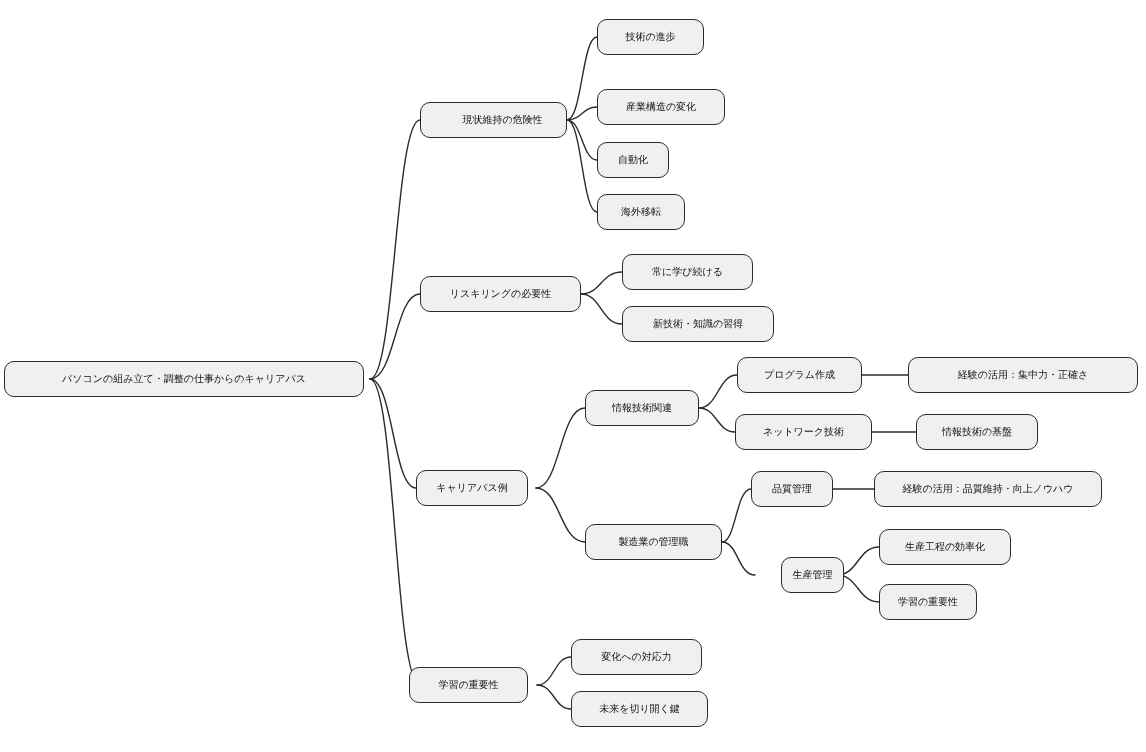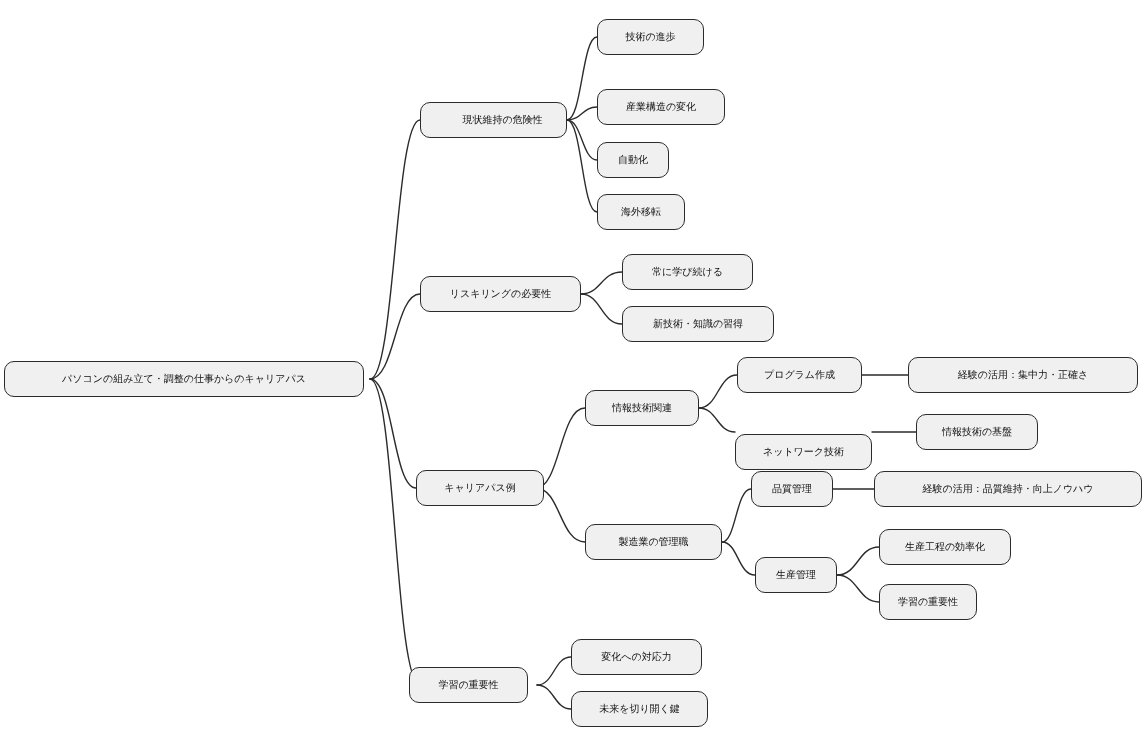--- a/index.html
+++ b/index.html
@@ -81,30 +81,30 @@
   <div class="node" style="left:420px; top:102px; width:147px;padding-left:24px;">現状維持の危険性</div>
   <div class="node" style="left:597px; top:19px;  width:107px;">技術の進歩</div>
   <div class="node" style="left:597px; top:89px;  width:128px;">産業構造の変化</div>
   <div class="node" style="left:597px; top:142px; width:72px;">自動化</div>
   <div class="node" style="left:597px; top:194px; width:88px;">海外移転</div>
 
   <div class="node" style="left:420px; top:276px; width:161px;">リスキリングの必要性</div>
   <div class="node" style="left:622px; top:254px; width:131px;">常に学び続ける</div>
   <div class="node" style="left:622px; top:306px; width:152px;">新技術・知識の習得</div>
 
-  <div class="node" style="left:416px; top:470px; width:128px;">キャリアパス例</div>
+  <div class="node" style="left:416px; top:470px; width:112px;">キャリアパス例</div>
   <div class="node" style="left:585px; top:390px; width:114px;">情報技術関連</div>
   <div class="node" style="left:737px; top:357px; width:125px;">プログラム作成</div>
   <div class="node" style="left:908px; top:357px; width:230px;">経験の活用：集中力・正確さ</div>
-  <div class="node" style="left:735px; top:414px; width:137px;margin-top:20px;">ネットワーク技術</div>
+  <div class="node" style="left:735px; top:414px; width:137px;">ネットワーク技術</div>
   <div class="node" style="left:916px; top:414px; width:122px;">情報技術の基盤</div>
   <div class="node" style="left:585px; top:524px; width:137px;">製造業の管理職</div>
   <div class="node" style="left:751px; top:471px; width:82px;">品質管理</div>
-  <div class="node" style="left:874px; top:471px; width:268px;">経験の活用：品質維持・向上ノウハウ</div>
-  <div class="node" style="left:755px; top:557px; width:82px;">生産管理</div>
+  <div class="node" style="left:874px; top:471px; width:228px;">経験の活用：品質維持・向上ノウハウ</div>
+  <div class="node" style="left:781px; top:557px; width:63px;">生産管理</div>
   <div class="node" style="left:879px; top:529px; width:132px;">生産工程の効率化</div>
   <div class="node" style="left:879px; top:584px; width:98px;">学習の重要性</div>
 
   <div class="node" style="left:409px; top:667px; width:119px;">学習の重要性</div>
   <div class="node" style="left:571px; top:639px; width:131px;">変化への対応力</div>
   <div class="node" style="left:571px; top:691px; width:137px;">未来を切り開く鍵</div>
 
 </div>
 
 </body></html>

